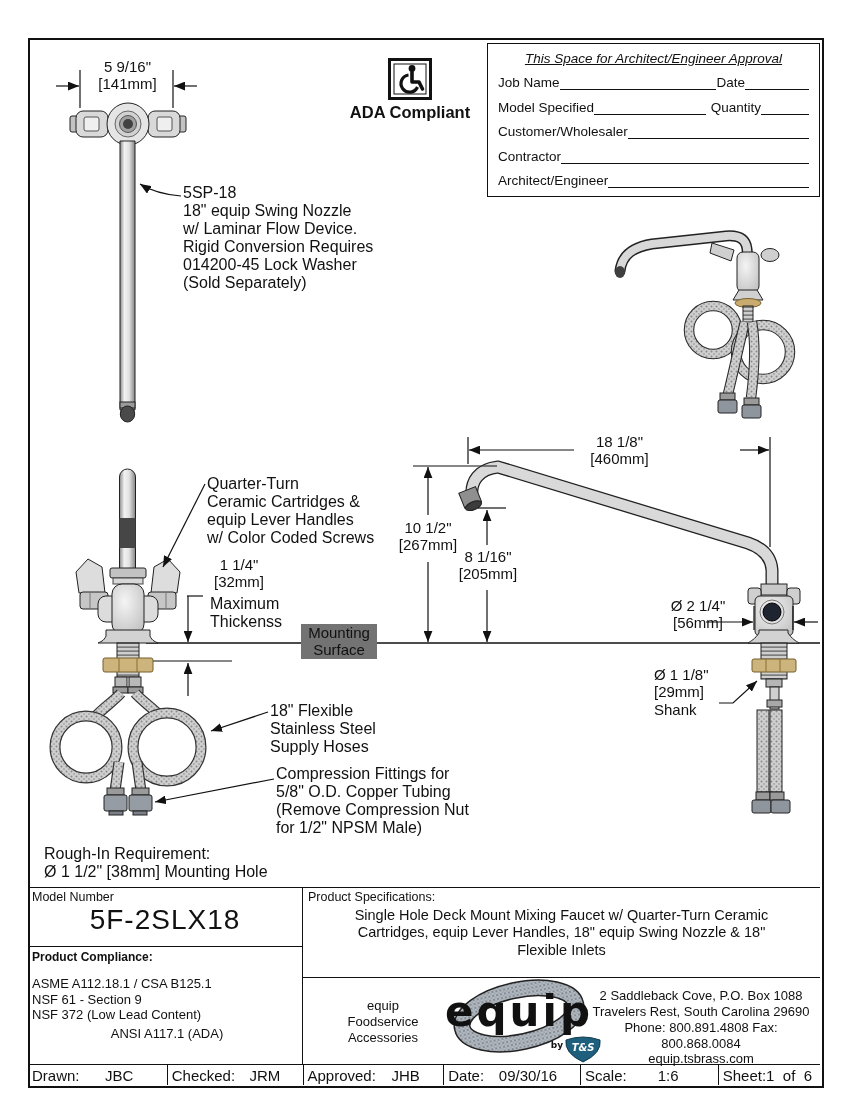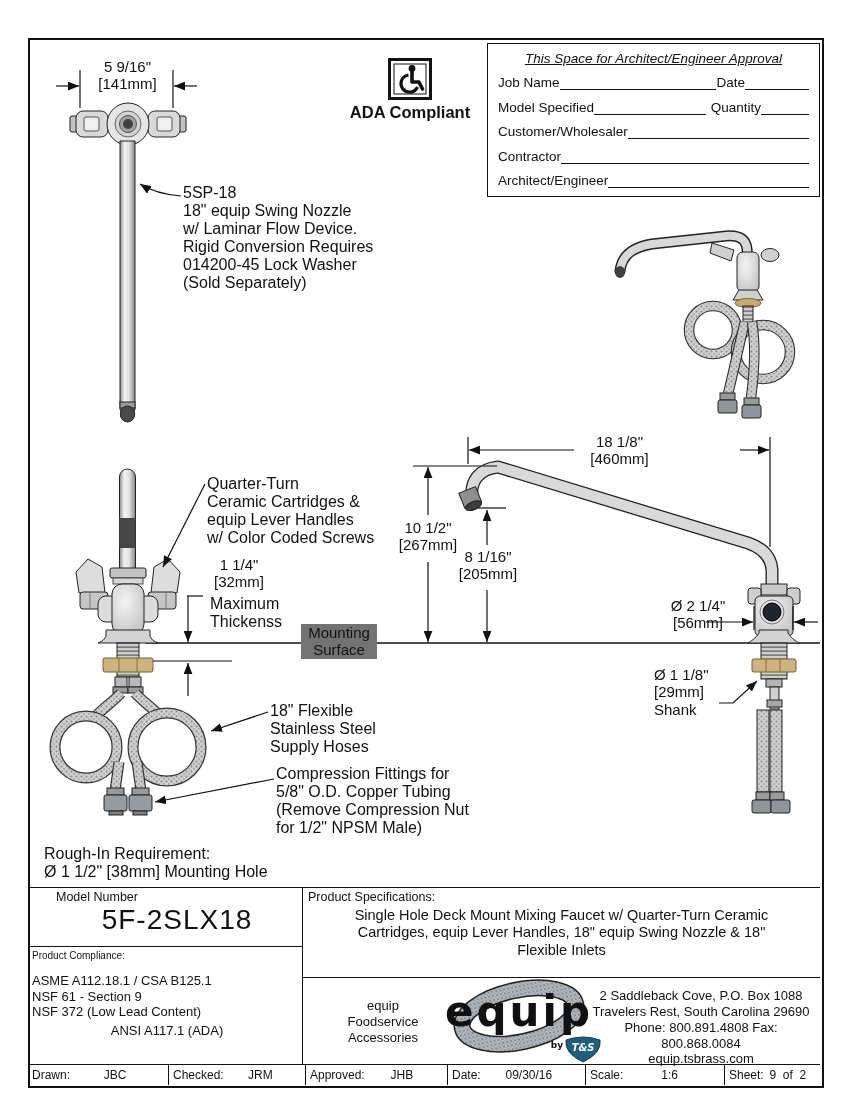--- a/index.html
+++ b/index.html
@@ -20,21 +20,21 @@
   .fill{flex:1;border-bottom:1px solid #111;height:14px;}
   .fill2{border-bottom:1px solid #111;height:14px;}
   
   .ada-label{left:346px;top:103px;width:128px;text-align:center;font-size:16.5px;font-weight:bold;}
   .cell-label{font-size:12.5px;}
   .model-number{font-size:28px;letter-spacing:1px;text-align:center;}
   .compliance-item{font-size:13px;line-height:15.5px;}
   .spec-text{font-size:14.5px;line-height:1.2;text-align:center;white-space:pre-line;}
   .brand-small{font-size:13px;line-height:1.22;text-align:center;white-space:pre-line;}
   .address{font-size:13px;line-height:1.22;text-align:center;white-space:pre-line;}
-  .footer-cell{display:flex;align-items:center;height:100%;box-sizing:border-box;font-size:12px;}
+  .footer-cell{display:flex;align-items:center;height:100%;box-sizing:border-box;font-size:15px;}
   .footer-cell .fl{padding-left:4px;white-space:pre;}
   .footer-cell .fv{flex:1;text-align:center;white-space:pre;padding-right:8px;}
   .bl{border-left:1.5px solid #111;}
   svg{display:block;}
 </style>
 </head>
 <body>
 
 <div class="abs sheet-border"></div>
 
@@ -288,27 +288,27 @@
 <div class="abs dim" style="left:454px;top:548px;width:68px;">8 1/16"
 [205mm]</div>
 <div class="abs dim" style="left:660px;top:597px;width:76px;">Ø 2 1/4"
 [56mm]</div>
 <div class="abs dimL" style="left:654px;top:666px;">Ø 1 1/8"
 [29mm]
 Shank</div>
 
 <div class="abs" style="left:28px;top:887px;width:792px;height:197px;border-top:1.6px solid #111;box-sizing:border-box;">
 
-  <div class="abs" style="left:0;top:0;width:275px;height:59px;border-right:1.6px solid #111;border-bottom:1.6px solid #111;box-sizing:border-box;padding-left:24px;">
+  <div class="abs" style="left:0;top:0;width:275px;height:59px;border-right:1.6px solid #111;border-bottom:1.6px solid #111;box-sizing:border-box;">
     <div class="cell-label" style="padding:2px 0 0 4px;">Model Number</div>
     <div class="model-number">5F-2SLX18</div>
   </div>
 
   <div class="abs" style="left:0;top:59px;width:275px;height:117px;border-right:1.6px solid #111;box-sizing:border-box;">
-    <div style="font-size:10px;padding:3px 0 0 4px;">Product Compliance:</div>
+    <div style="font-size:12px;padding:3px 0 0 4px;font-weight:bold;">Product Compliance:</div>
     <div style="padding:12px 0 0 4px;">
       <div class="compliance-item">ASME A112.18.1 / CSA B125.1</div>
       <div class="compliance-item">NSF 61 - Section 9</div>
       <div class="compliance-item">NSF 372 (Low Lead Content)</div>
       <div class="compliance-item" style="margin-top:3px;text-align:center;">ANSI A117.1 (ADA)</div>
     </div>
   </div>
 
   <div class="abs" style="left:275px;top:0;width:517px;height:90px;border-bottom:1.6px solid #111;box-sizing:border-box;">
     <div class="cell-label" style="padding:2px 0 0 5px;">Product Specifications:</div>
@@ -360,16 +360,16 @@
     <div class="footer-cell bl" style="width:138px;">
       <span class="fl">Date:</span>
       <span class="fv">09/30/16</span>
     </div>
     <div class="footer-cell bl" style="width:139px;justify-content:space-between;">
       <span class="fl">Scale:</span>
       <span class="fv">1:6</span>
     </div>
     <div class="footer-cell bl" style="flex:1;">
       <span class="fl">Sheet:</span>
-      <span class="fv">9  of  2</span>
+      <span class="fv">1  of  6</span>
     </div>
   </div>
 </div>
 
 </body></html>

